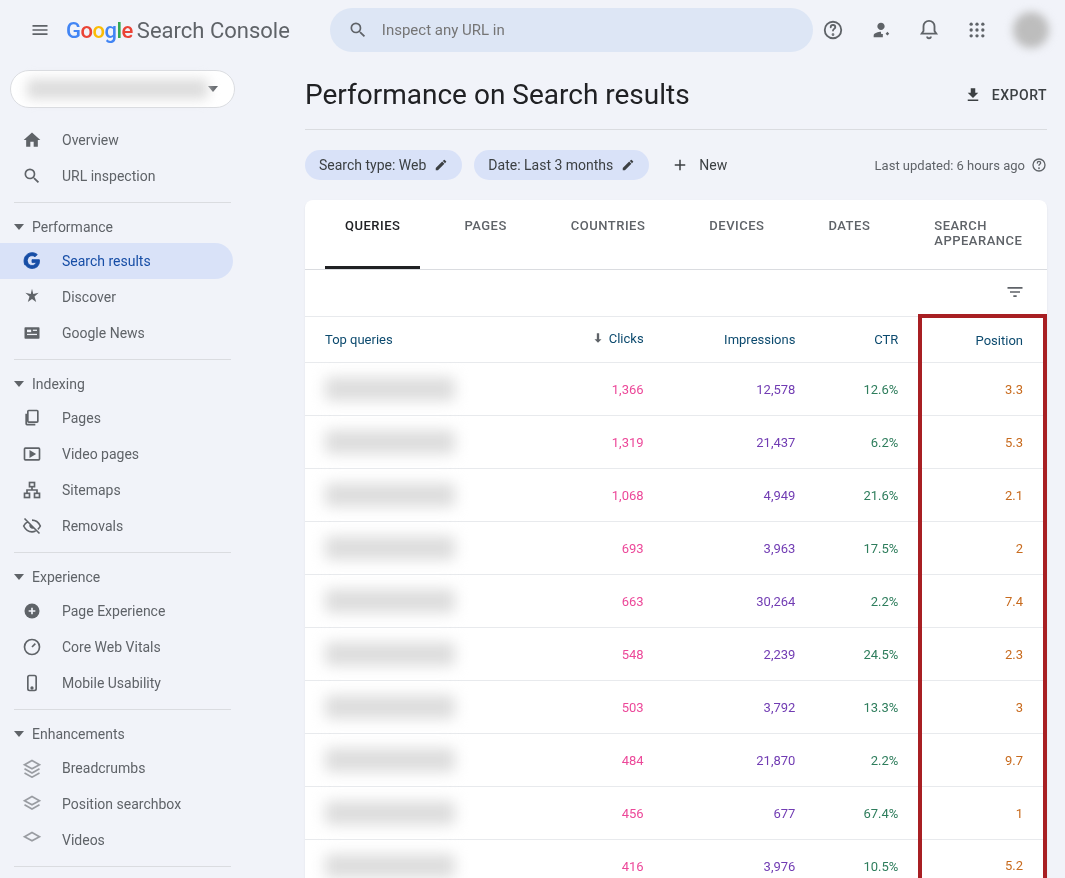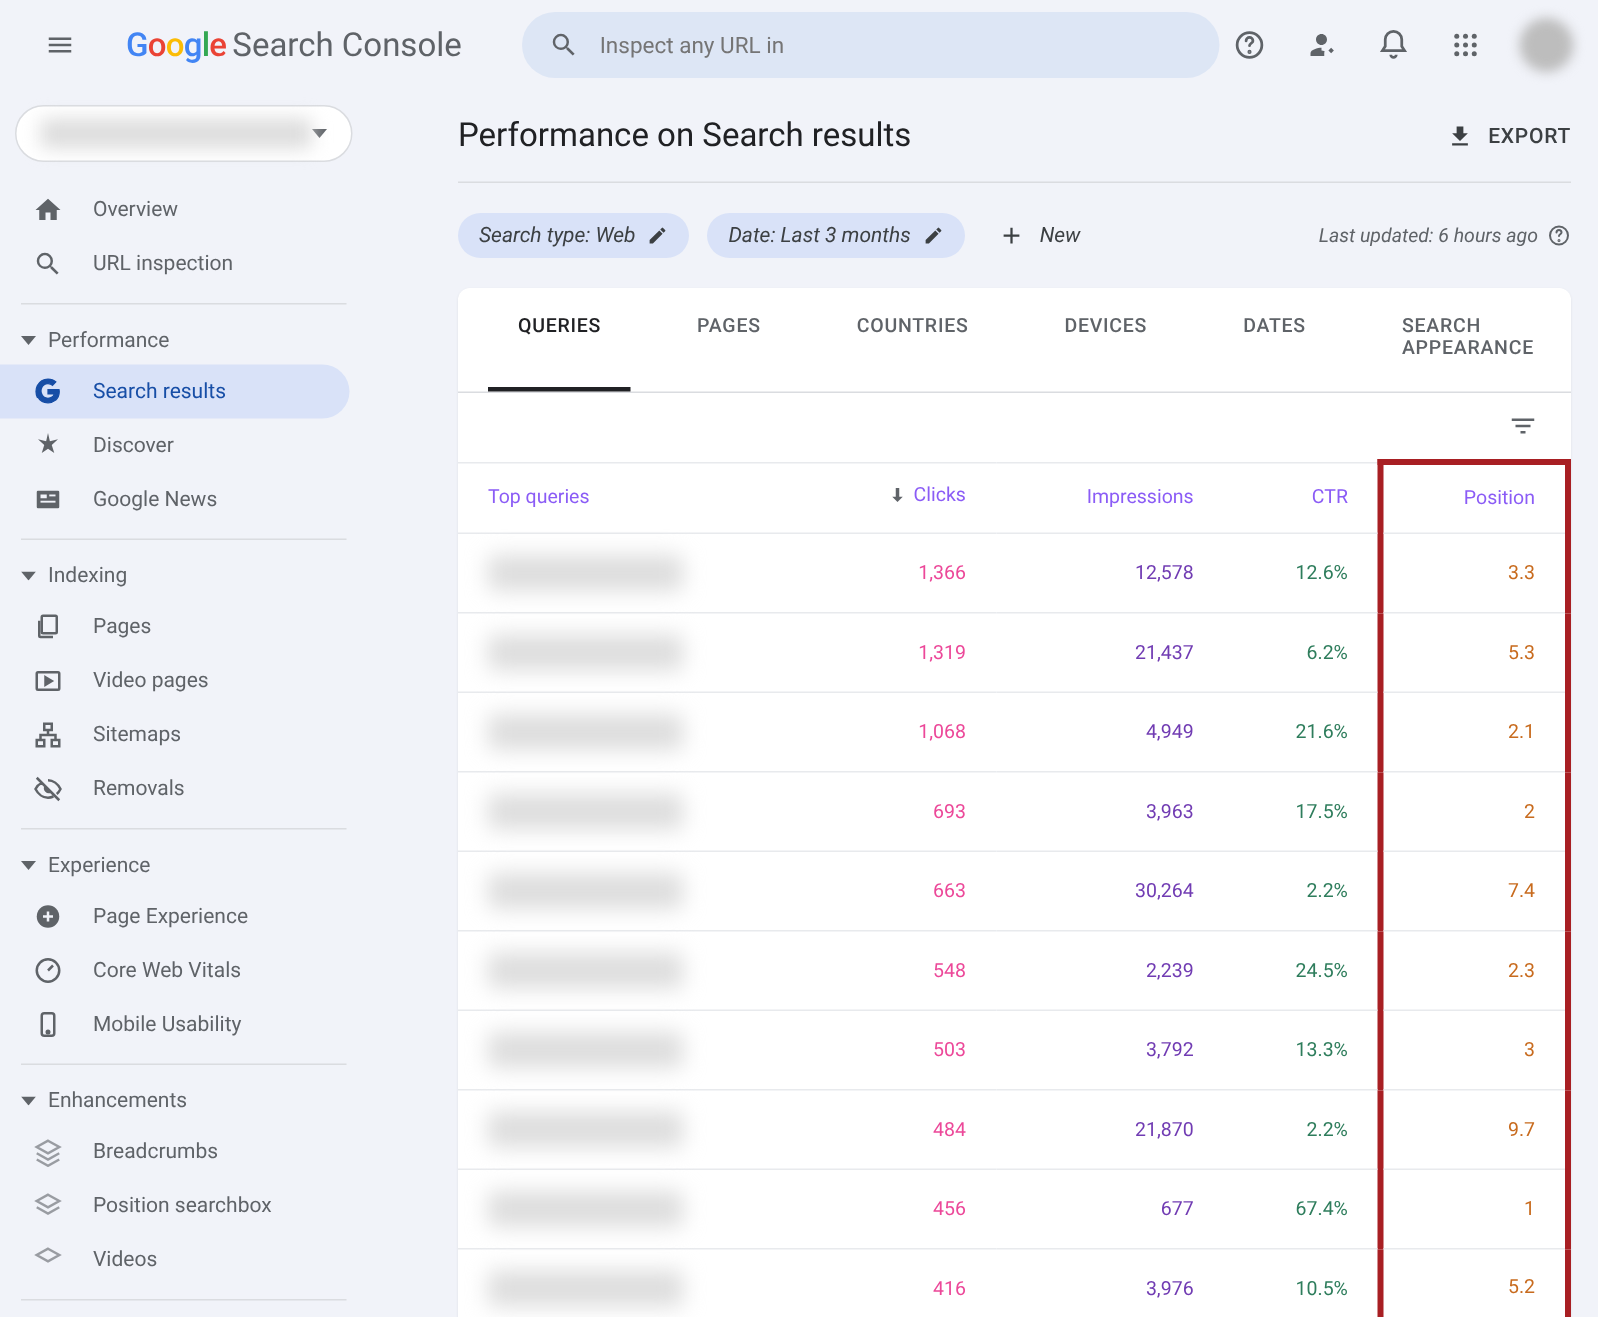--- a/index.html
+++ b/index.html
@@ -1,20 +1,20 @@
 <!DOCTYPE html>
 <html><head>
 <meta charset="utf-8">
 <style>
 * { margin: 0; padding: 0; box-sizing: border-box; font-family: 'Google Sans', Roboto, Arial, sans-serif; }
 body { background: #f1f3f9; color: #202124; font-size: 14px; width: 1065px; height: 878px; overflow: hidden; }
 
 .header { height: 60px; display: flex; align-items: center; padding: 0 16px; }
 .menu-btn { width: 48px; height: 48px; display: flex; align-items: center; justify-content: center; cursor: pointer; border-radius: 50%; }
-.logo { display: flex; align-items: center; margin-left: 20px; margin-right: 40px; }
+.logo { display: flex; align-items: center; margin-left: 2px; margin-right: 40px; }
 .logo-google { font-size: 22px; font-weight: 500; letter-spacing: -0.5px; }
 .logo-google .g1 { color: #4285f4; } .logo-google .g2 { color: #ea4335; } .logo-google .g3 { color: #fbbc05; }
 .logo-google .g4 { color: #4285f4; } .logo-google .g5 { color: #34a853; } .logo-google .g6 { color: #ea4335; }
 .logo-sc { font-size: 22px; color: #5f6368; margin-left: 4px; font-weight: 400; }
 .search-bar { flex: 1; max-width: 500px; height: 44px; background: #dde6f5; border-radius: 22px; display: flex; align-items: center; padding: 0 18px; }
 .search-bar input { flex: 1; border: none; background: transparent; font-size: 15px; color: #5f6368; outline: none; margin-left: 14px; }
 .header-icons { margin-left: auto; display: flex; gap: 8px; align-items: center; }
 .header-icon { width: 40px; height: 40px; display: flex; align-items: center; justify-content: center; cursor: pointer; border-radius: 50%; }
 .avatar { width: 36px; height: 36px; border-radius: 50%; background: #bdbdbd; margin-left: 8px; filter: blur(4px); }
 
@@ -23,37 +23,37 @@
 .property-select { margin: 0 10px 14px 10px; height: 38px; border: 1px solid #dadce0; border-radius: 19px; background: #fff; display: flex; align-items: center; padding: 0 16px; cursor: pointer; }
 .property-blur { flex: 1; height: 20px; background: #ddd; border-radius: 4px; filter: blur(6px); }
 .nav-item { height: 36px; display: flex; align-items: center; padding: 0 22px; gap: 20px; color: #5f6368; cursor: pointer; border-radius: 0 18px 18px 0; margin-right: 12px; font-size: 14px; }
 .nav-item.active { background: #d9e2f8; color: #174ea6; }
 .nav-item.active svg { stroke: #174ea6; fill: #174ea6; }
 .nav-divider { height: 1px; background: #dadce0; margin: 8px 14px; }
 .nav-header { height: 32px; display: flex; align-items: center; padding: 0 14px; gap: 8px; color: #5f6368; font-size: 14px; cursor: pointer; }
 
 .main { flex: 1; padding: 18px 18px 0 60px; overflow-y: auto; }
 .page-head { display: flex; align-items: center; justify-content: space-between; padding-bottom: 18px; border-bottom: 1px solid #dadce0; }
-.page-title { font-size: 22px; font-weight: 400; color: #202124; }
+.page-title { font-size: 28px; font-weight: 400; color: #202124; }
 .export-btn { display: flex; align-items: center; gap: 10px; color: #3c4043; font-weight: 500; cursor: pointer; font-size: 14px; letter-spacing: 0.5px; }
 
-.filters { display: flex; align-items: center; gap: 12px; padding: 20px 0; font-style: italic; }
+.filters { display: flex; align-items: center; gap: 12px; padding: 20px 0; }
 .chip { display: flex; align-items: center; gap: 8px; background: #d9e2f8; color: #3c4043; padding: 7px 14px; border-radius: 18px; font-size: 14px; cursor: pointer; }
 .chip-new { display: flex; align-items: center; gap: 10px; color: #3c4043; font-size: 14px; cursor: pointer; padding: 6px 10px; }
 .last-updated { margin-left: auto; color: #5f6368; font-size: 13px; display: flex; align-items: center; gap: 6px; }
 
 .table-card { background: #fff; border-radius: 8px; box-shadow: 0 1px 2px rgba(0,0,0,0.08); }
 .tabs { display: flex; border-bottom: 1px solid #dadce0; padding: 0 20px; gap: 24px; }
 .tab { padding: 18px 20px; color: #5f6368; font-weight: 500; font-size: 13px; letter-spacing: 0.5px; cursor: pointer; border-bottom: 3px solid transparent; }
 .tab.active { color: #202124; border-bottom-color: #202124; }
 .filter-row { display: flex; justify-content: flex-end; padding: 12px 22px; }
 .filter-icon { cursor: pointer; }
 
 table { width: 100%; border-collapse: collapse; }
-th { text-align: right; padding: 14px 20px; color: #8b5cf6; font-weight: 400; font-size: 13px; border-top: 1px solid #e8eaed; border-bottom: 1px solid #e8eaed; }
+th { text-align: right; padding: 14px 20px; color: #0c4a6e; font-weight: 400; font-size: 13px; border-top: 1px solid #e8eaed; border-bottom: 1px solid #e8eaed; }
 th:first-child { text-align: left; }
 th .sort { display: inline-flex; align-items: center; gap: 4px; }
 td { text-align: right; padding: 14px 20px; border-bottom: 1px solid #e8eaed; font-size: 13px; }
 td:first-child { text-align: left; }
 .query-blur { height: 24px; width: 130px; background: #ddd; border-radius: 4px; filter: blur(7px); }
 .clicks { color: #ec4899; }
 .impressions { color: #713cb3; }
 .ctr { color: #2e7d5c; }
 .position { color: #c86b1e; }
 .position-col { border-left: 4px solid #a81f23; border-right: 4px solid #a81f23; }

